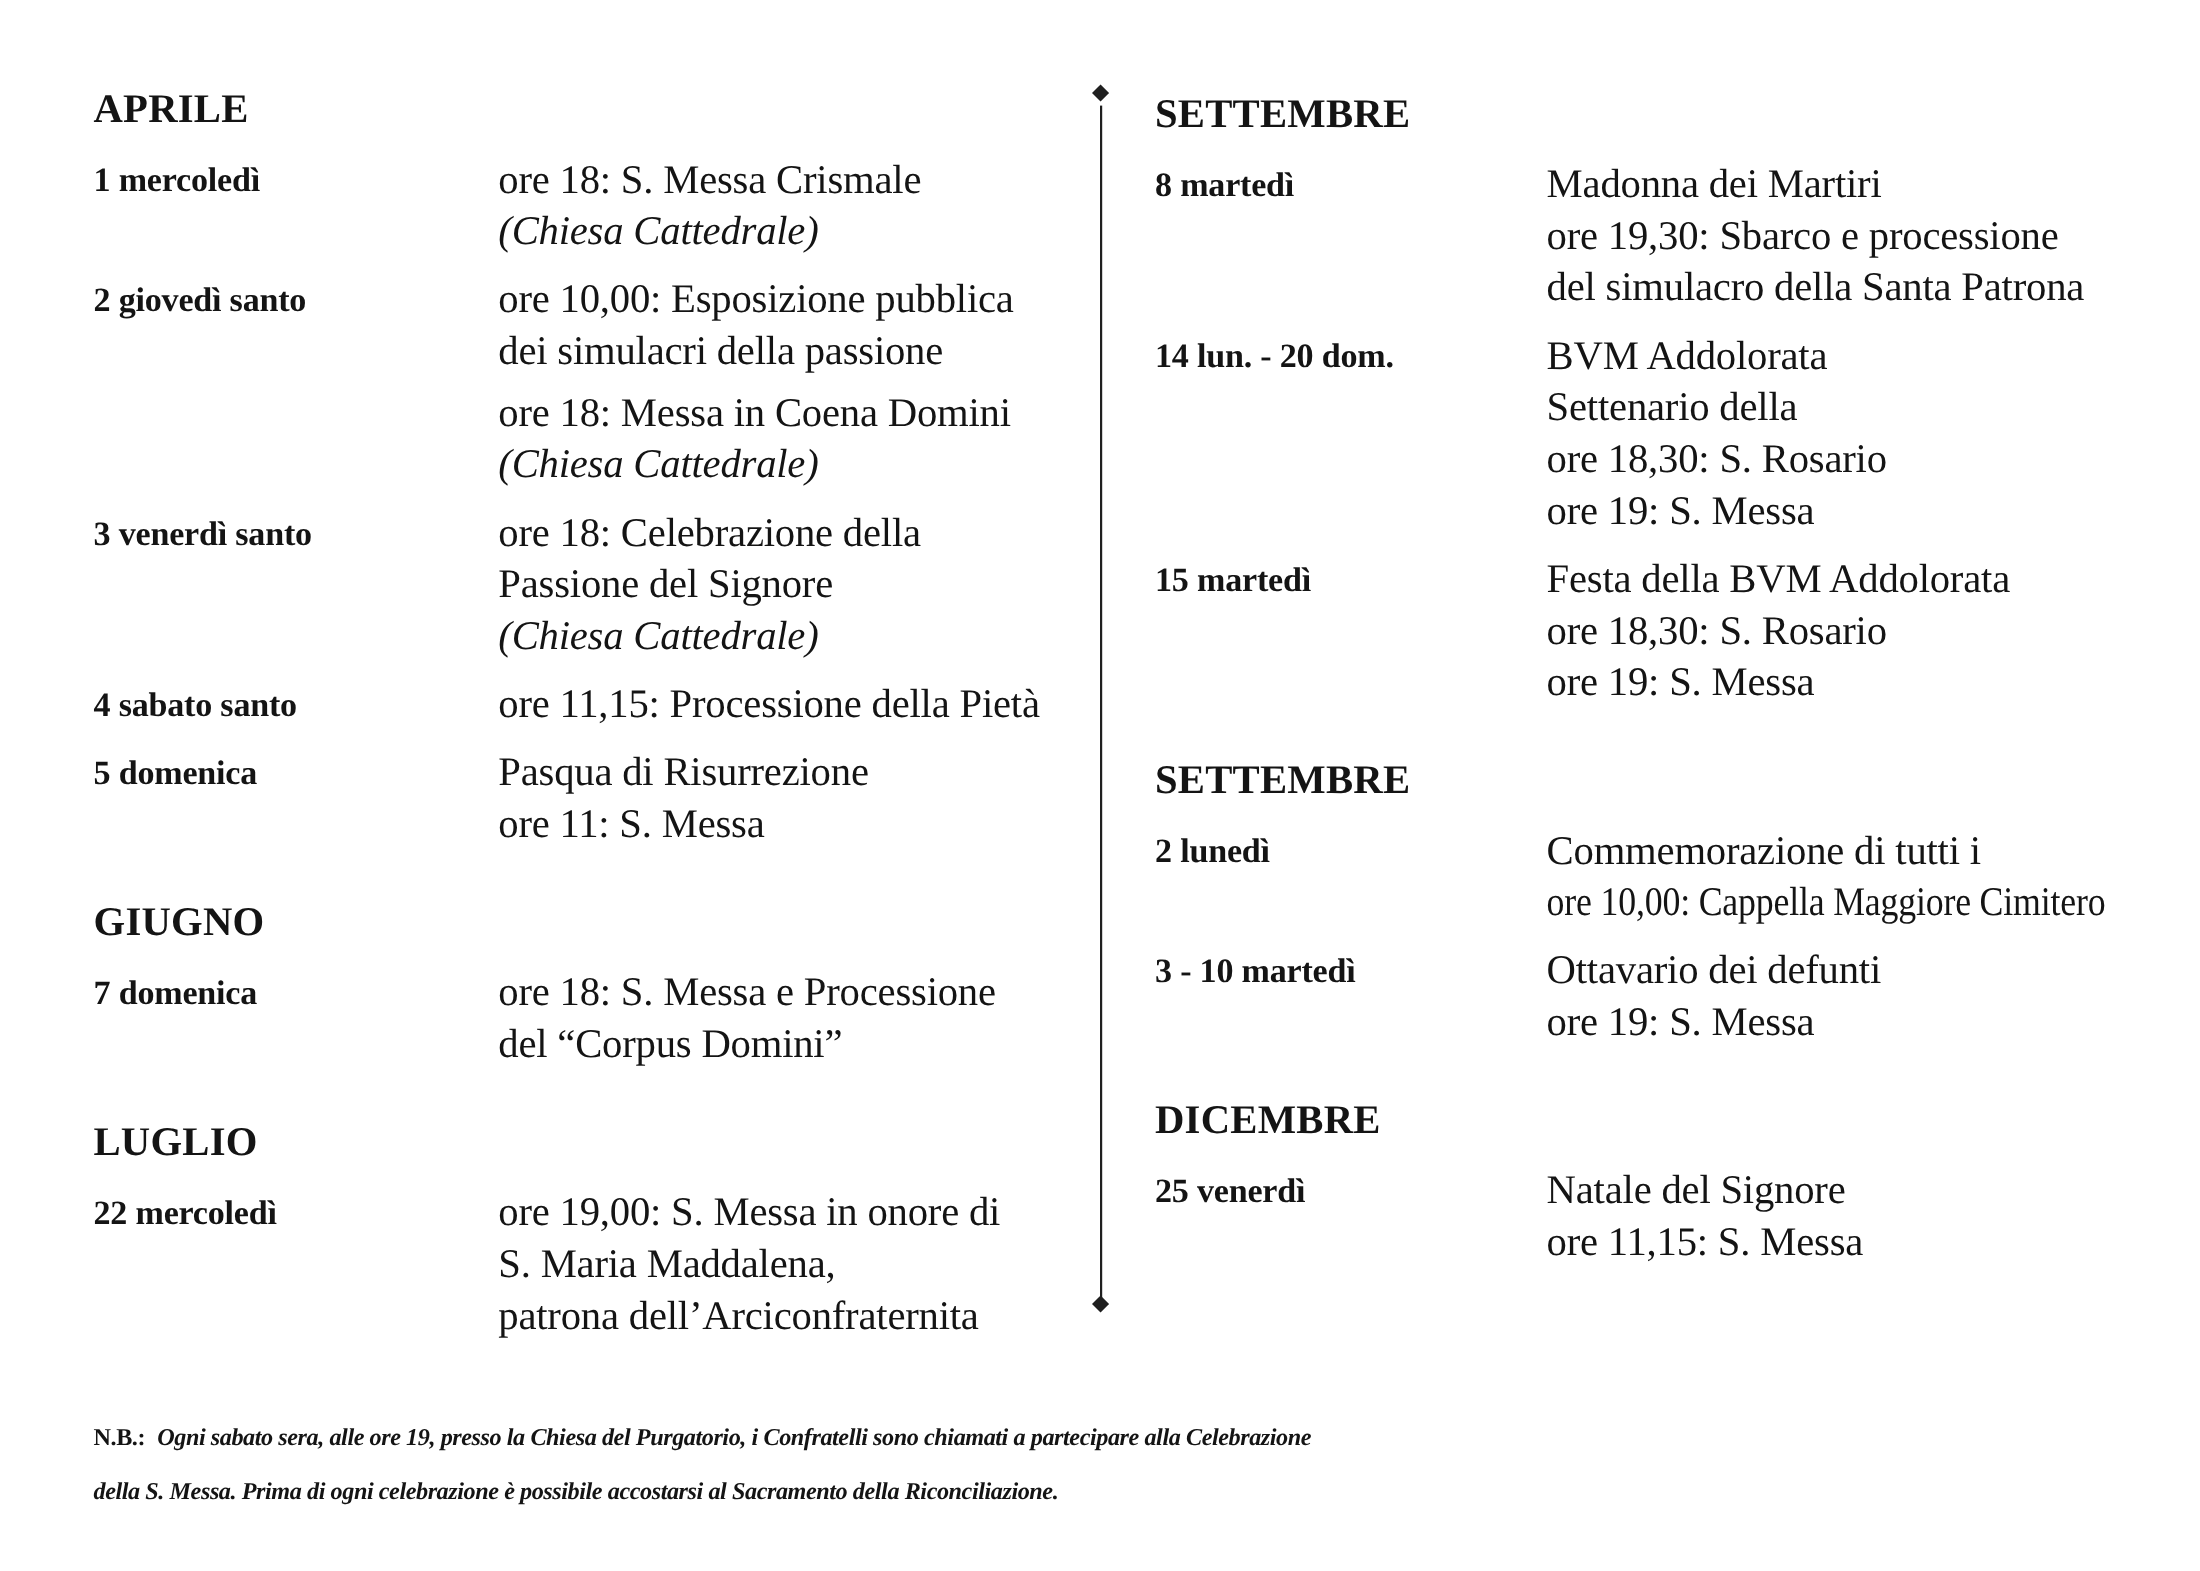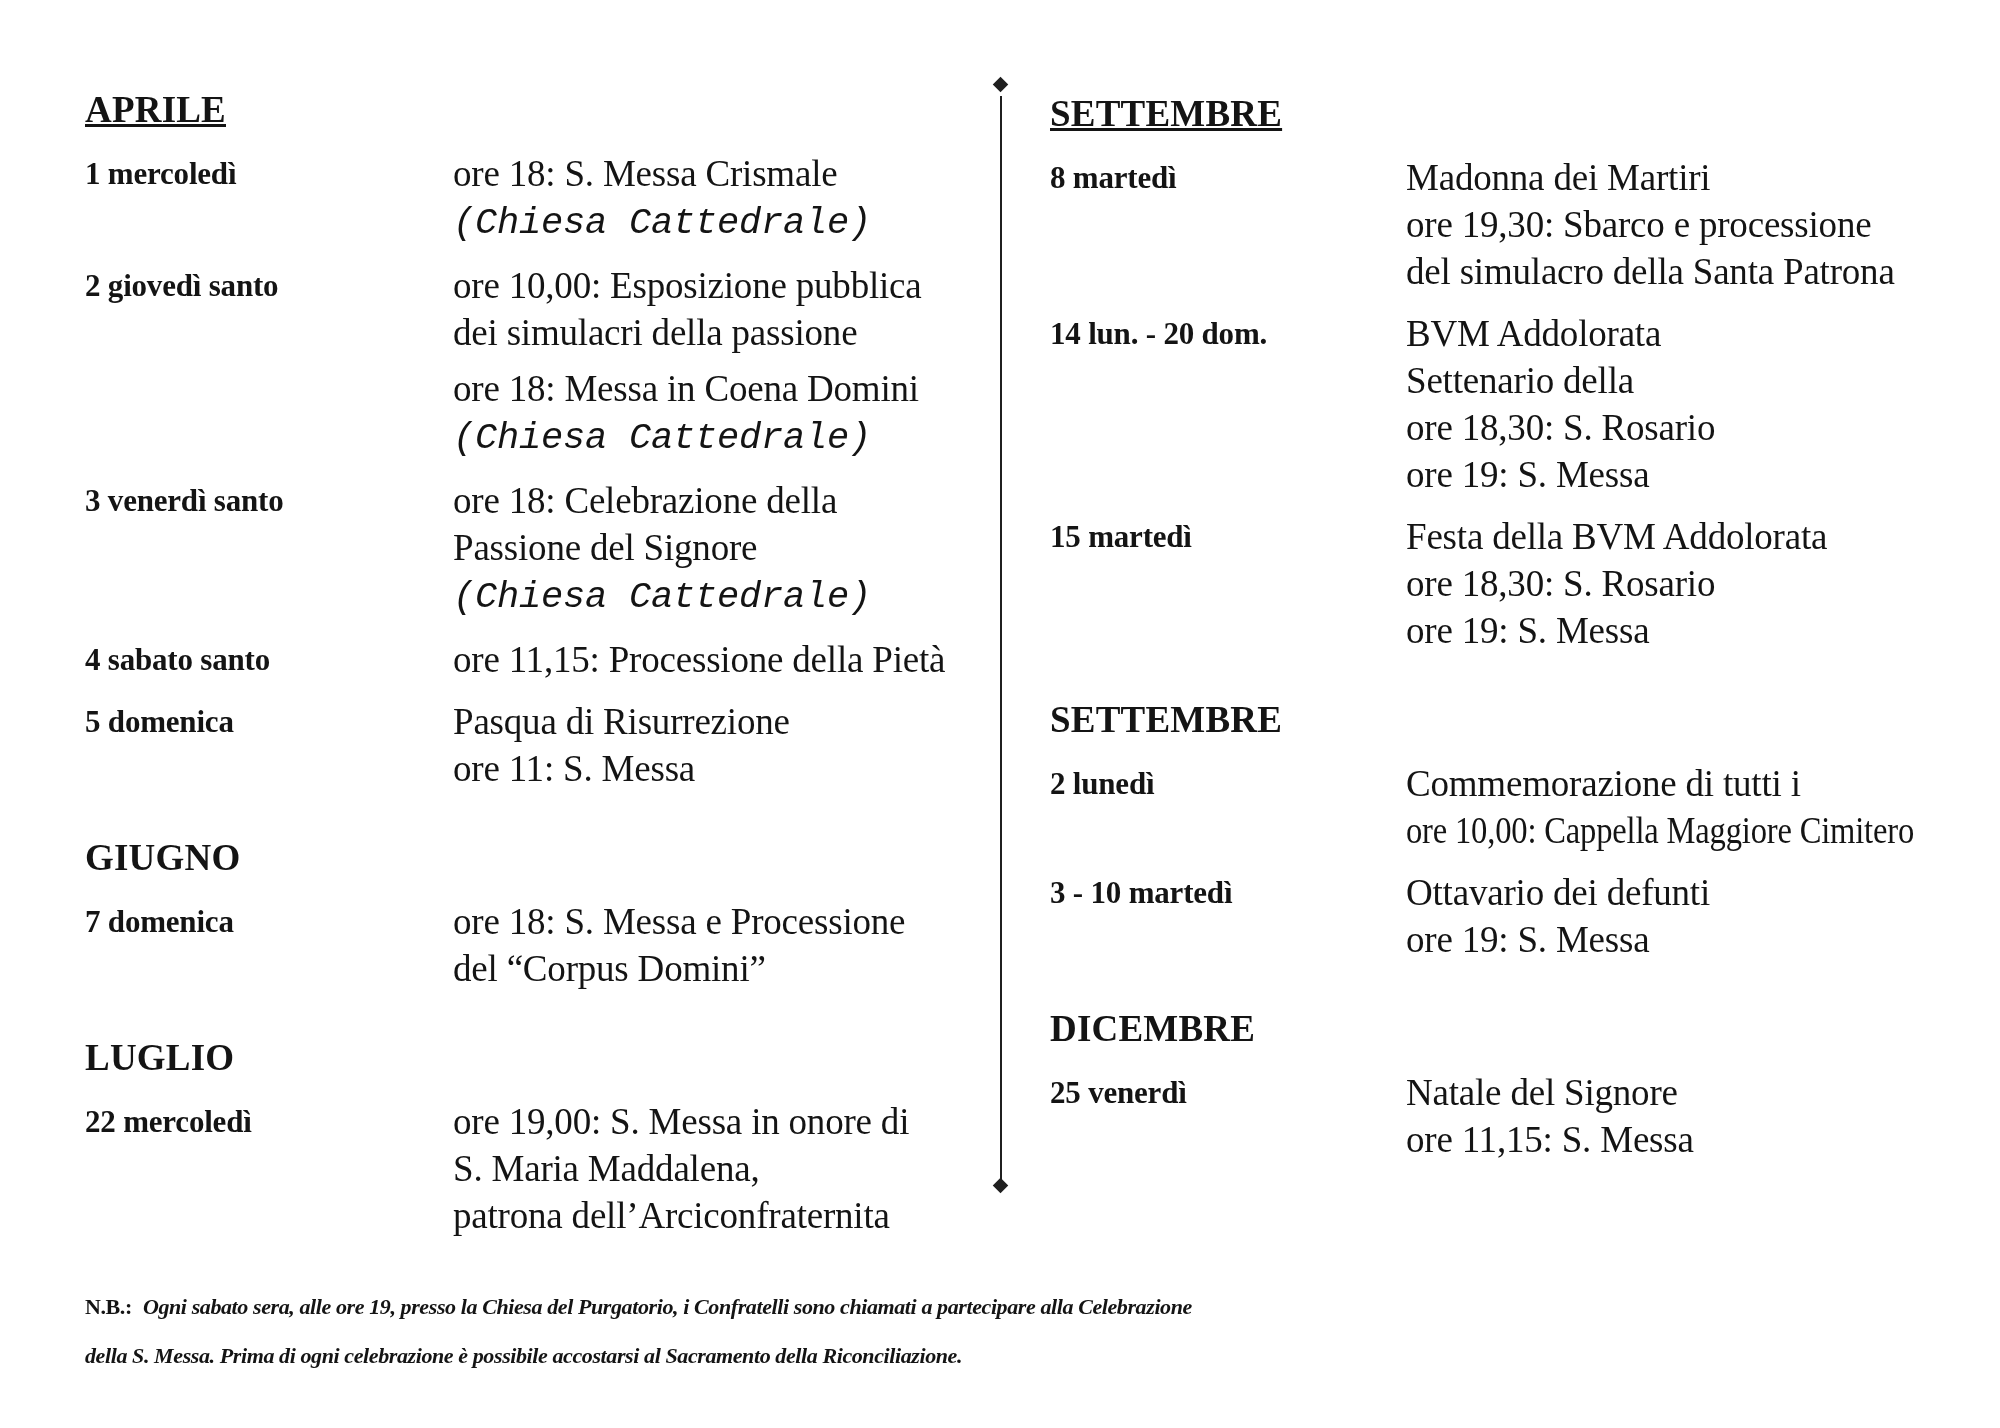--- a/index.html
+++ b/index.html
@@ -5,31 +5,31 @@
   html,body{margin:0;padding:0;background:#e8e8e8;}
   .page{
     position:relative;width:2000px;height:1428px;background:#ffffff;
     color:#141414;font-family:"Liberation Serif","DejaVu Serif",serif;
     letter-spacing:-0.2px;overflow:hidden;
   }
   .col{position:absolute;}
   .col-left{left:85px;top:70px;width:882px;}
   .col-right{left:1050px;top:74px;width:892px;}
   .month{font-size:37px;font-weight:700;line-height:44px;margin:44px 0 18px;letter-spacing:0.2px;}
-  .col .month:first-child{margin-top:18px;text-decoration:underline;}
+  .col .month:first-child{margin-top:8px;}
   .event{display:grid;margin-bottom:15px;}
   .col-left .event{grid-template-columns:368px 1fr;}
   .col-right .event{grid-template-columns:356px 1fr;}
   .day{font-size:31px;font-weight:700;line-height:47px;white-space:nowrap;}
   .desc{min-width:0;}
   .block + .block{margin-top:9px;}
   .line{font-size:37px;line-height:47px;white-space:nowrap;}
   .s-r{font-style:normal;font-weight:400;}
   .s-b{font-weight:400;}
-  .s-i{font-style:italic;font-family:Liberation Mono, monospace;}
+  .s-i{font-style:italic;}
   .s-c{display:inline-block;transform:scaleX(0.88);transform-origin:0 60%;}
   .divider{position:absolute;left:1000px;top:96px;width:2px;height:1084px;background:#1f1f1f;}
   .diamond{position:absolute;left:995px;width:11px;height:11px;background:#1f1f1f;transform:rotate(45deg);}
   .diamond-top{top:79px;}
   .diamond-bottom{top:1180px;}
   .note{
     position:absolute;left:85px;top:1282px;width:1872px;
     font-size:22px;line-height:49px;font-weight:700;letter-spacing:-0.4px;
   }
   .note-line{white-space:nowrap;}

